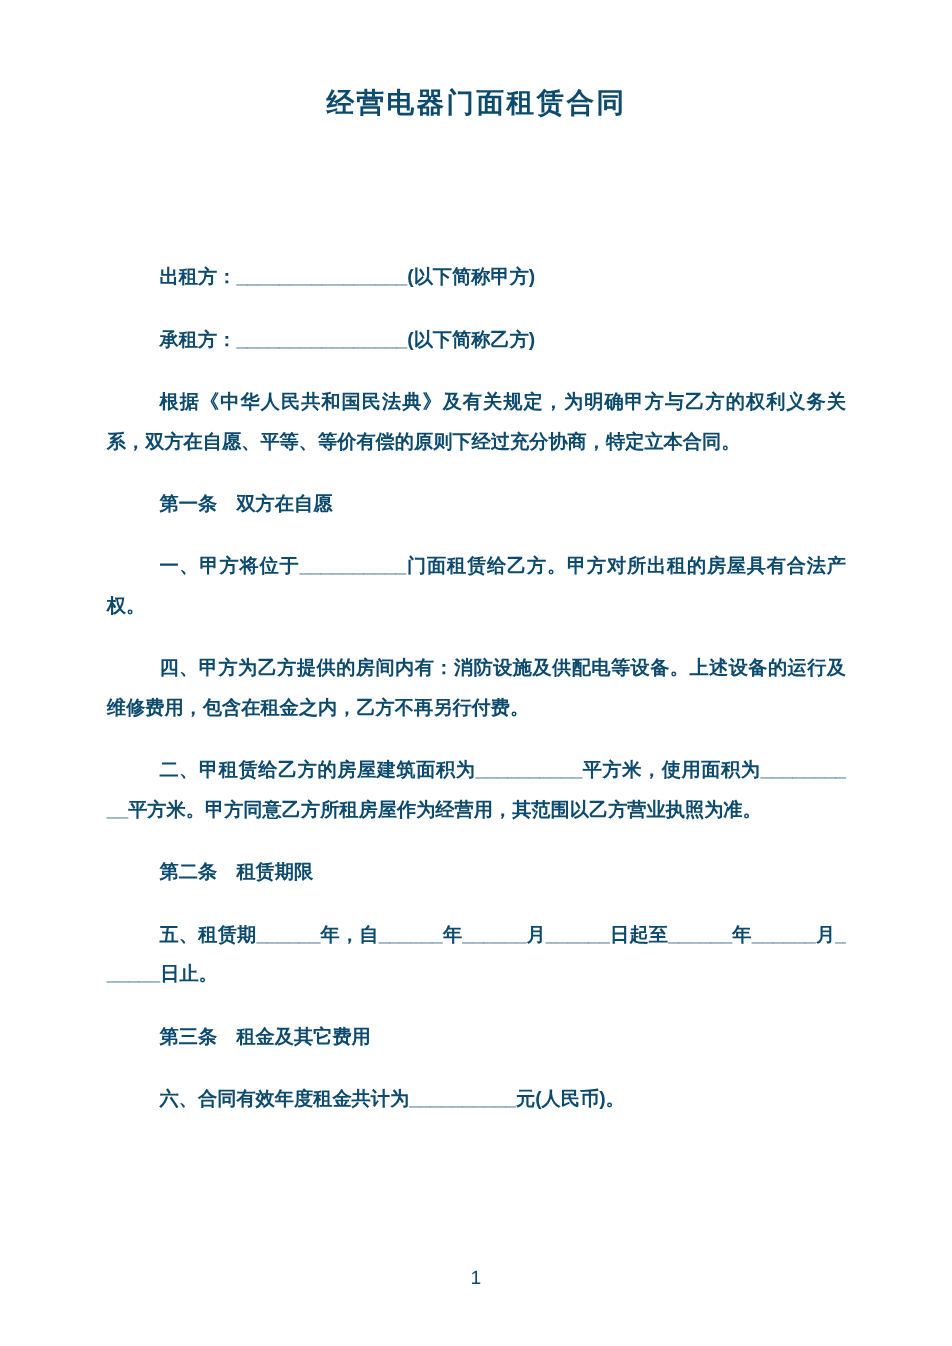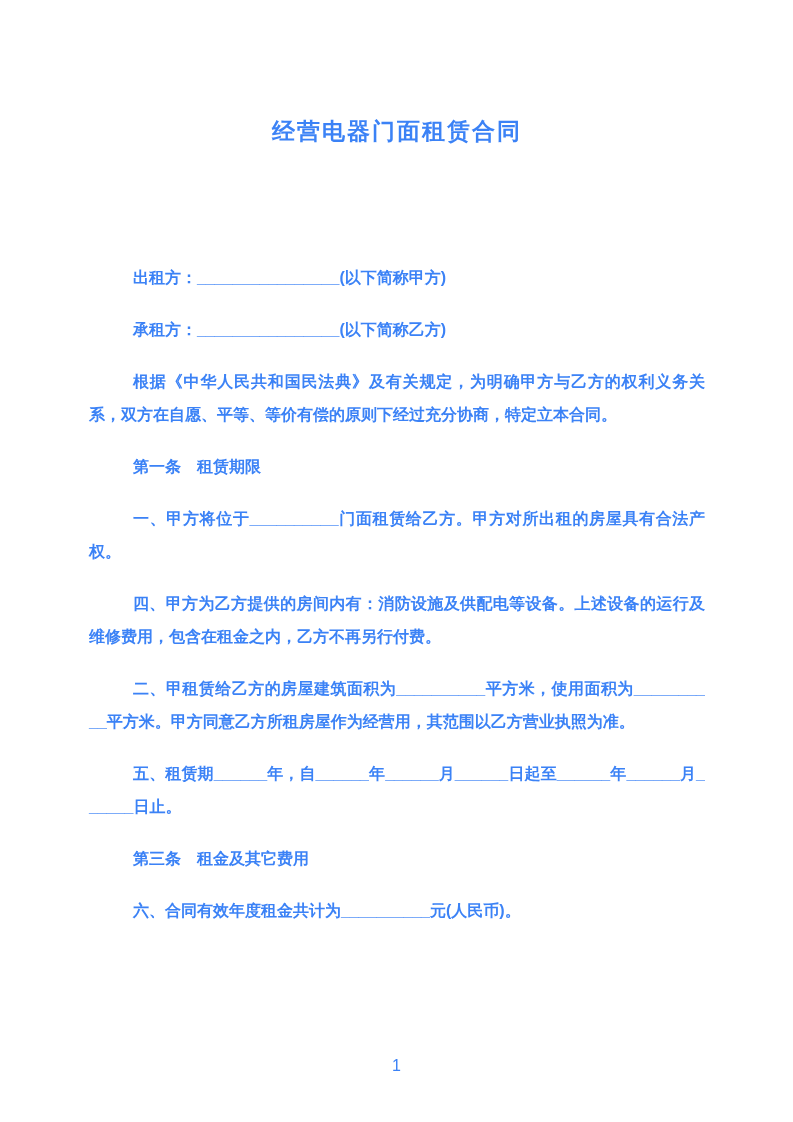--- a/index.html
+++ b/index.html
@@ -6,25 +6,25 @@
     margin: 0;
     padding: 0;
     background: #ffffff;
   }
   .page {
     position: relative;
     width: 793px;
     height: 1122px;
     margin: 0 auto;
     background: #ffffff;
-    color: #3b82f6;
+    color: #0c4a6e;
     font-family: "Liberation Sans", "DejaVu Sans", sans-serif;
     font-size: 16px;
     box-sizing: border-box;
-    padding: 116px 88px 0 89px;
+    padding: 70px 88px 0 89px;
     overflow: hidden;
   }
   .doc-title {
     margin: 0 0 115px 0;
     font-size: 23px;
     line-height: 30px;
     font-weight: 700;
     text-align: center;
     letter-spacing: 2px;
     white-space: pre-wrap;
@@ -58,28 +58,29 @@
 
   <h1 class="doc-title">经营电器门面租赁合同</h1>
 
   <div>
     <p class="para">出租方：________________(以下简称甲方)</p>
 
     <p class="para">承租方：________________(以下简称乙方)</p>
 
     <p class="para">根据《中华人民共和国民法典》及有关规定，为明确甲方与乙方的权利义务关系，双方在自愿、平等、等价有偿的原则下经过充分协商，特定立本合同。</p>
 
-    <p class="para heading">第一条　租赁期限</p>
+    <p class="para heading">第一条　双方在自愿</p>
 
     <p class="para">一、甲方将位于__________门面租赁给乙方。甲方对所出租的房屋具有合法产权。</p>
 
     <p class="para">四、甲方为乙方提供的房间内有：消防设施及供配电等设备。上述设备的运行及维修费用，包含在租金之内，乙方不再另行付费。</p>
 
     <p class="para">二、甲租赁给乙方的房屋建筑面积为__________平方米，使用面积为________ __平方米。甲方同意乙方所租房屋作为经营用，其范围以乙方营业执照为准。</p>
 
+    <p class="para heading">第二条　租赁期限</p>
 
     <p class="para">五、租赁期______年，自______年______月______日起至______年______月______日止。</p>
 
     <p class="para heading">第三条　租金及其它费用</p>
 
     <p class="para">六、合同有效年度租金共计为__________元(人民币)。</p>
 
   </div>
 
   <div class="page-number">1</div>

